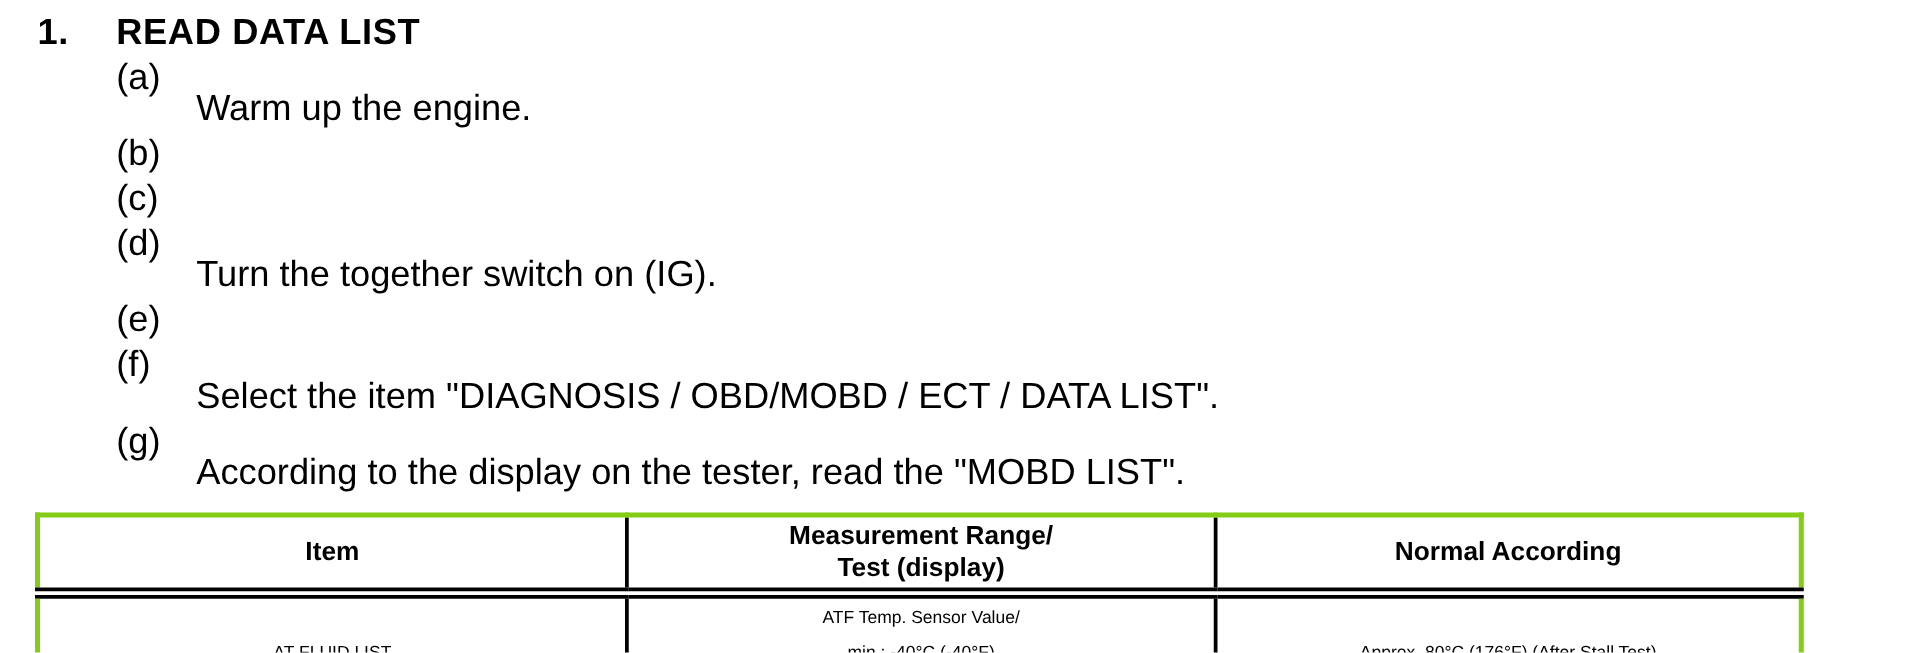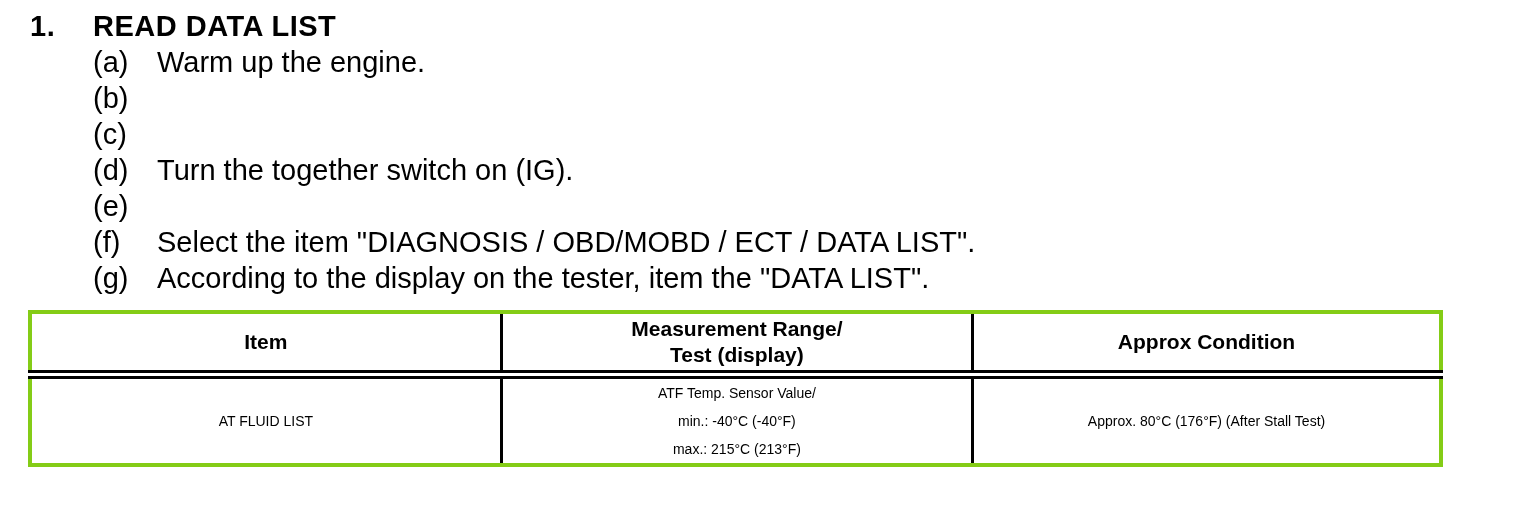--- a/index.html
+++ b/index.html
@@ -23,21 +23,21 @@
     letter-spacing: 0.5px;
   }
   .title-number { width: 63px; flex: 0 0 63px; }
   .steps { margin-left: 93px; }
   .step {
     display: flex;
     font-size: 29px;
     line-height: 36px;
   }
   .step-label { width: 64px; flex: 0 0 64px; }
-  .step-text { max-width: 1210px; }
+  .step-text { max-width: 1210px; margin-top: 25px; }
 
   
   .data-table {
     margin: 14px 0 0 28px;
     width: 1415px;
     border-collapse: collapse;
     table-layout: fixed;
   }
   .data-table th, .data-table td {
     border: 3px solid #000;
@@ -92,40 +92,40 @@
       </div>
       <div class="step">
         <span class="step-label">(e)</span>
       </div>
       <div class="step">
         <span class="step-label">(f)</span>
         <span class="step-text">Select the item "DIAGNOSIS / OBD/MOBD / ECT / DATA LIST".</span>
       </div>
       <div class="step">
         <span class="step-label">(g)</span>
-        <span class="step-text">According to the display on the tester, item the "DATA LIST".</span>
+        <span class="step-text">According to the display on the tester, read the "MOBD LIST".</span>
       </div>
     </div>
 
   </div>
 
   <table class="data-table">
     <colgroup>
       <col class="col-item">
       <col class="col-measure">
       <col class="col-normal">
     </colgroup>
     <thead>
       <tr>
         <th>Item</th>
         <th>
           <div>Measurement Range/</div>
           <div>Test (display)</div>
         </th>
-        <th>Approx Condition</th>
+        <th>Normal According</th>
       </tr>
     </thead>
     <tbody>
       <tr>
         <td>AT FLUID LIST</td>
         <td>
           <div>ATF Temp. Sensor Value/</div>
           <div>min.: -40°C (-40°F)</div>
           <div>max.: 215°C (213°F)</div>
         </td>

